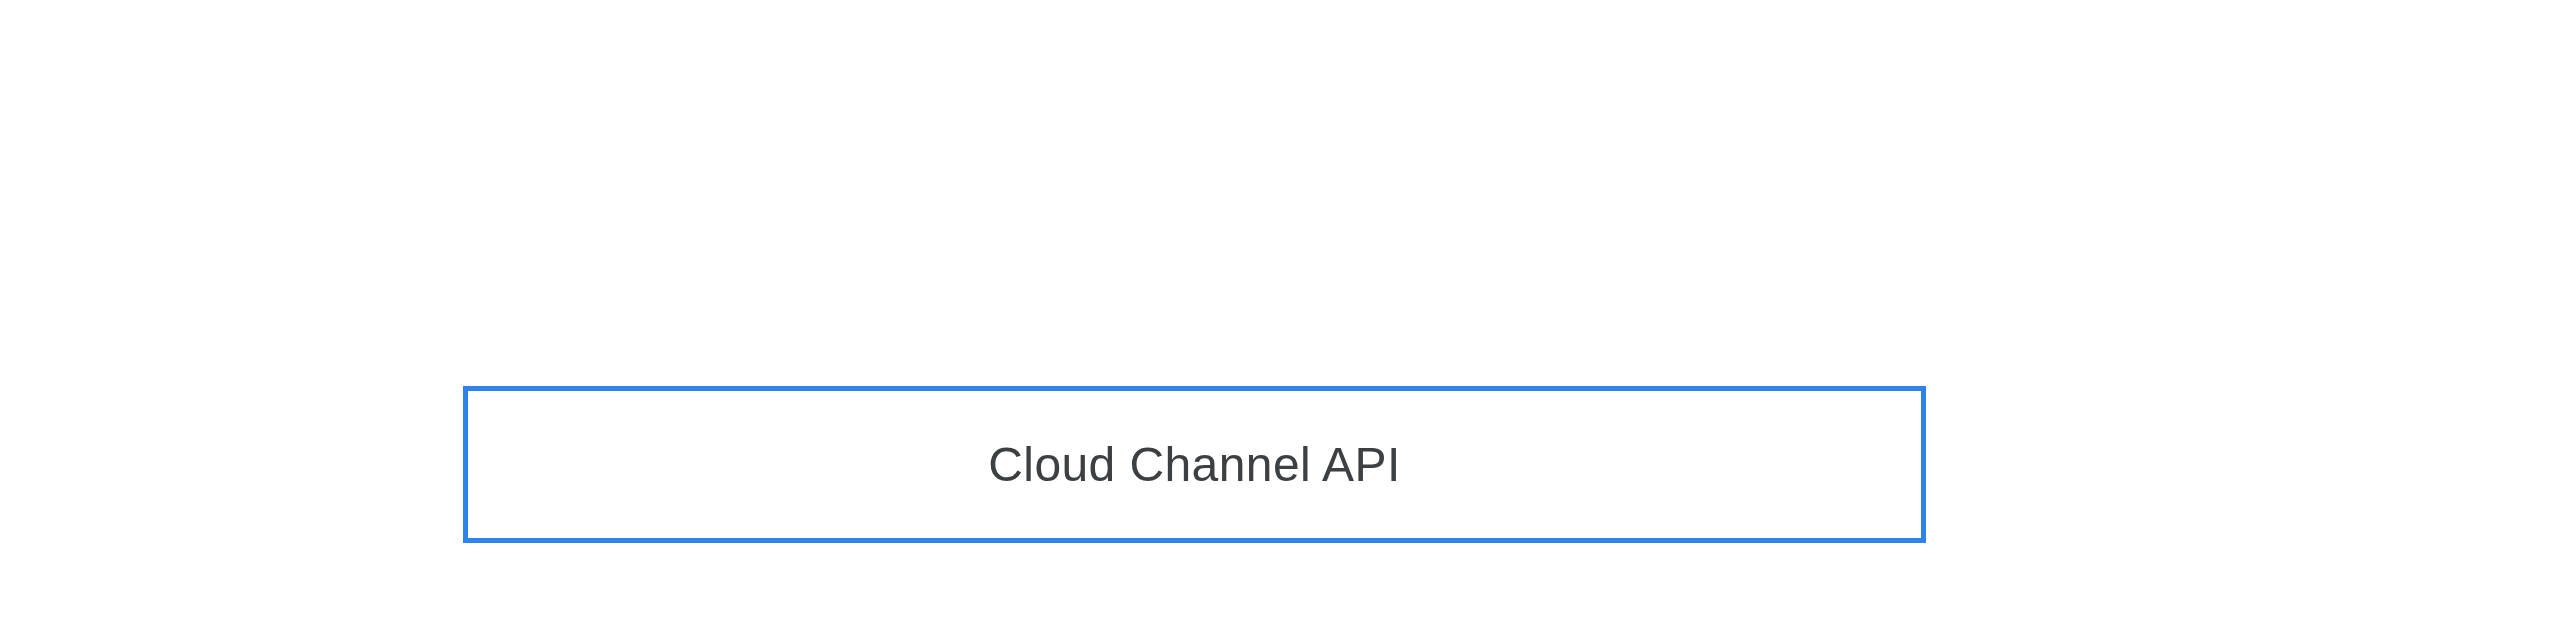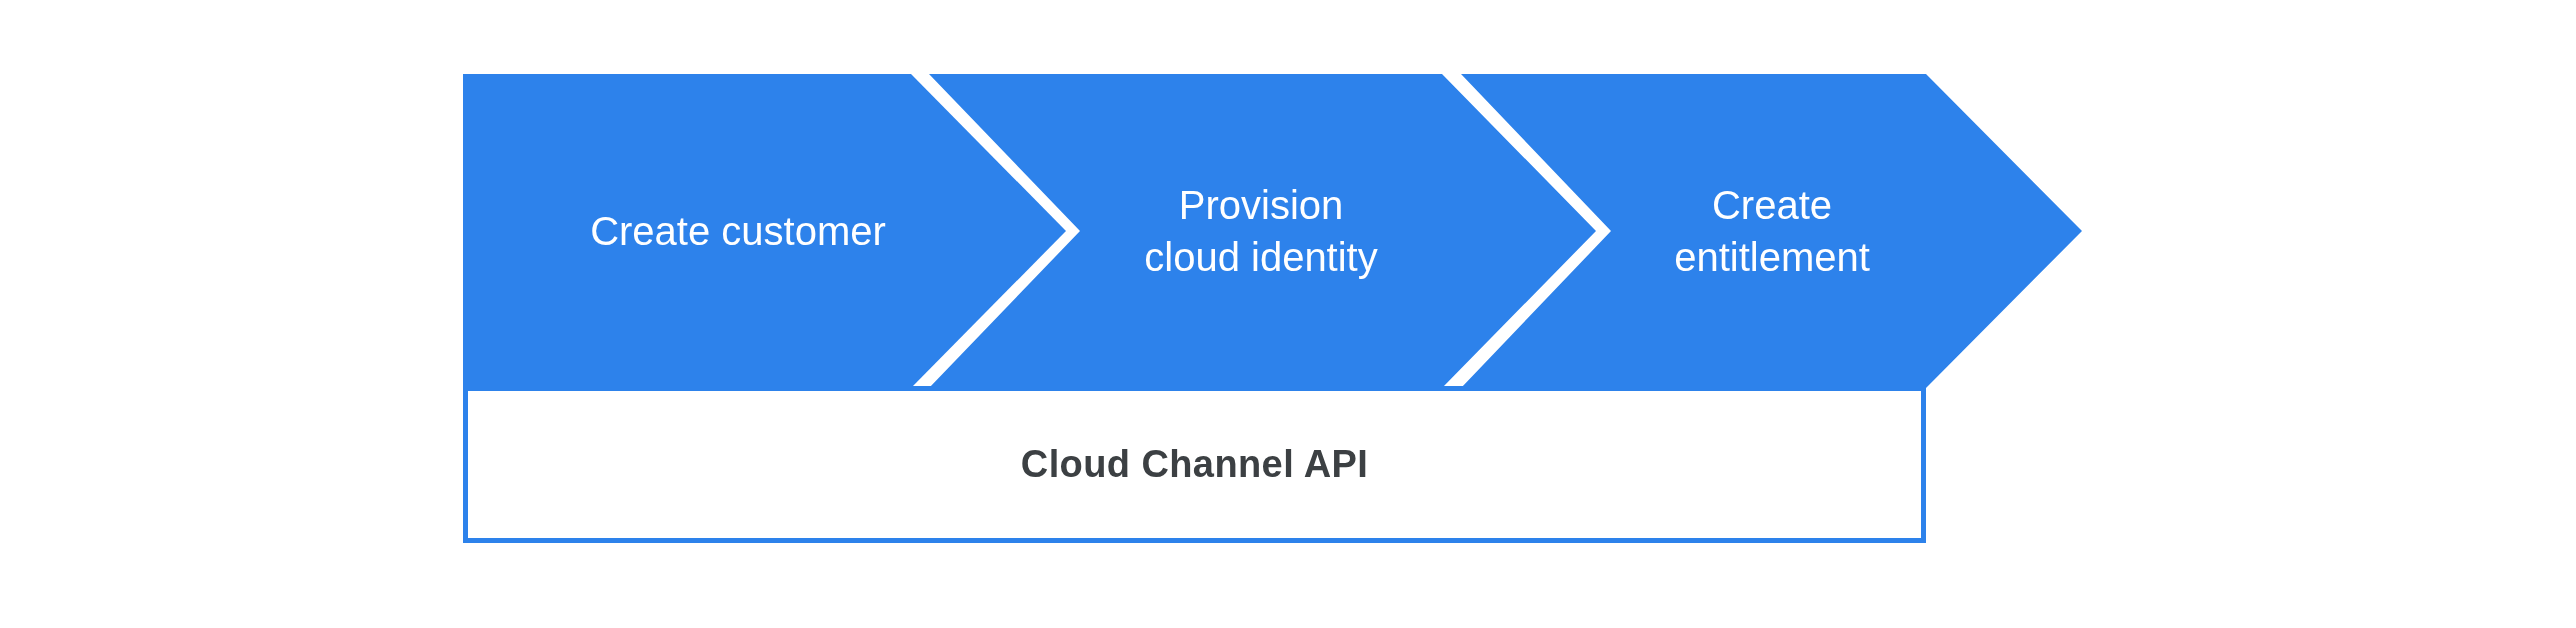--- a/index.html
+++ b/index.html
@@ -25,22 +25,22 @@
     height: 157px;
     box-sizing: border-box;
     background: #ffffff;
     border: 5.2px solid var(--blue, #2D82EB);
     display: flex;
     align-items: center;
     justify-content: center;
     z-index: 1;
   }
   .api-label {
-    font-size: 38px;
-    font-weight: bold;
+    font-size: 48px;
+    font-weight: normal;
     color: var(--api-text, #3C4043);
     letter-spacing: 0.4px;
   }
 
   
   .banner {
     position: absolute;
     left: 463px;
     top: 74px;
     width: 1619px;
@@ -82,34 +82,15 @@
 </style>
 </head>
 <body>
 
 <div class="canvas">
 
   <div class="api-box">
     <span class="api-label">Cloud Channel API</span>
   </div>
 
-  <div class="banner">
-    <div class="seg seg1"></div>
-    <div class="seg seg2"></div>
-    <div class="seg seg3"></div>
-
-    <div class="step-label step-label-1">
-      <span class="line">Create customer</span>
-    </div>
-
-    <div class="step-label step-label-2">
-      <span class="line">Provision</span>
-      <span class="line">cloud identity</span>
-    </div>
-
-    <div class="step-label step-label-3">
-      <span class="line">Create</span>
-      <span class="line">entitlement</span>
-    </div>
-  </div>
 
 </div>
 
 
 </body></html>

